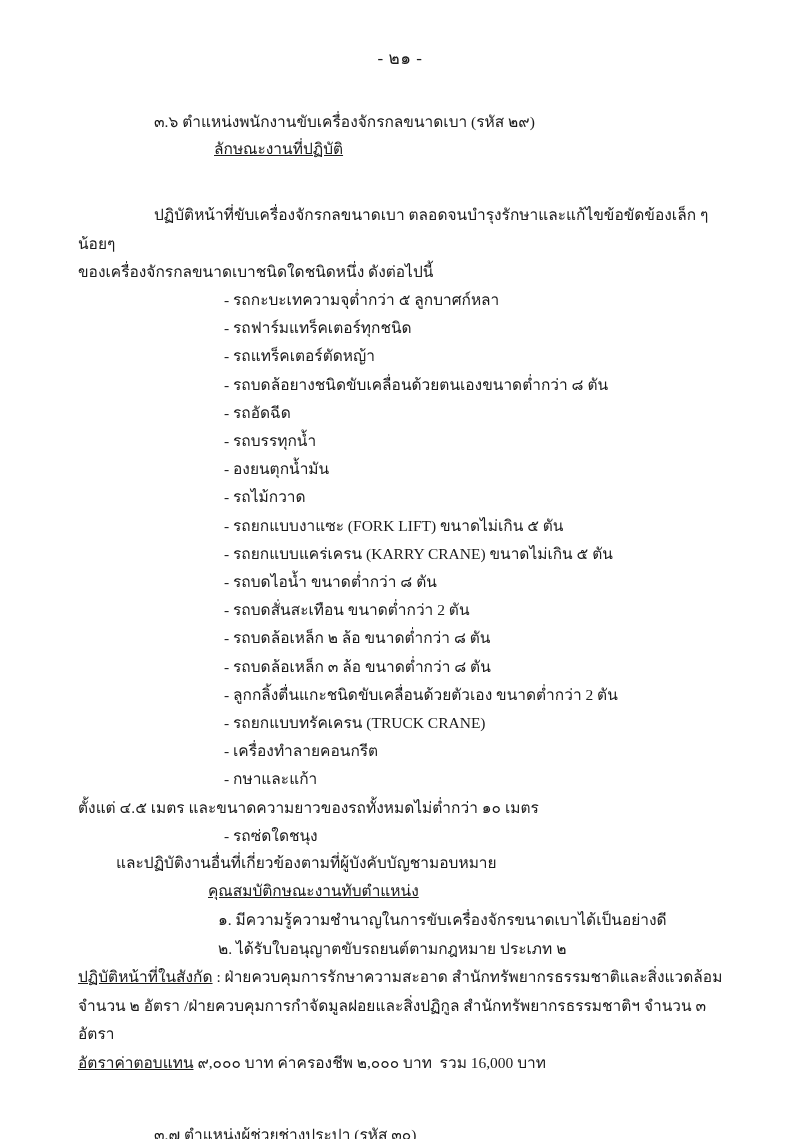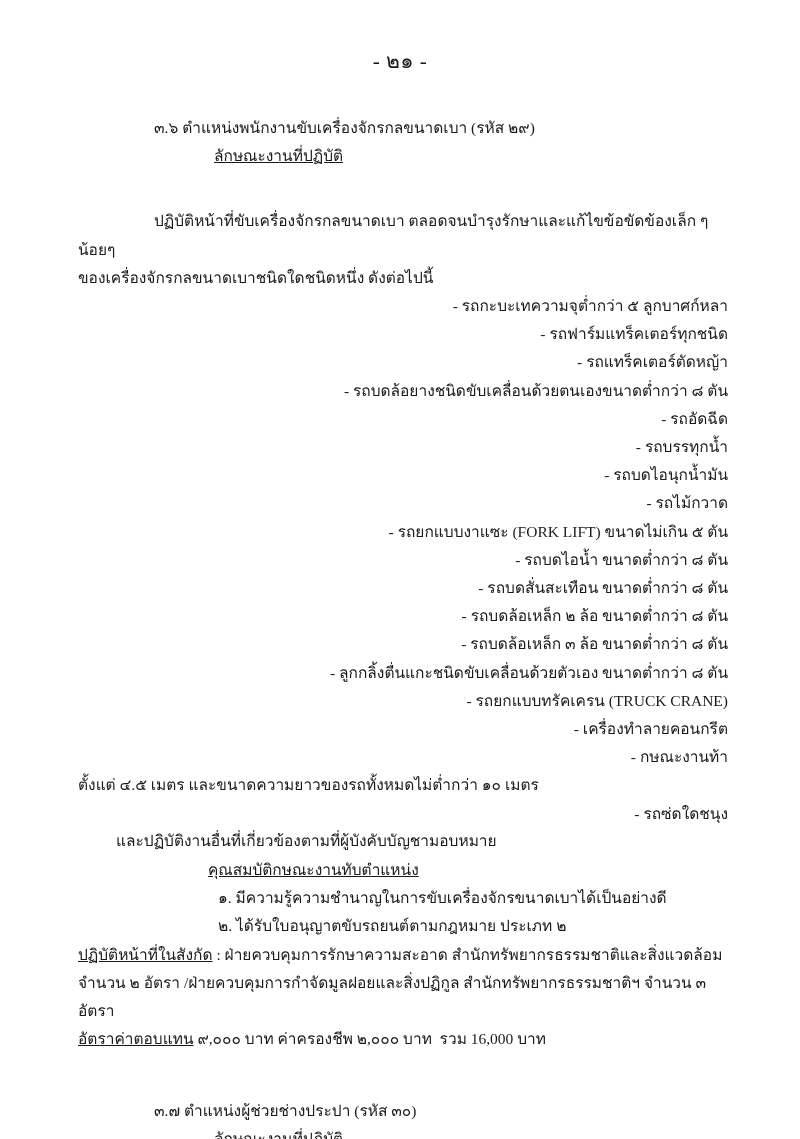--- a/index.html
+++ b/index.html
@@ -17,42 +17,43 @@
   }
   .page {
     width: 800px;
     height: 1139px;
     position: relative;
     box-sizing: border-box;
     padding: 0;
   }
   .page-number {
     text-align: center;
-    font-size: 21px;
+    font-size: 17px;
     margin-top: 44px;
     margin-bottom: 16px;
     letter-spacing: 0.5px;
   }
   .doc-body {
     padding: 0 72px 0 78px;
     font-size: 15.5px;
     line-height: 1.82;
   }
   .para {
     margin: 0;
     padding: 0;
     white-space: pre-wrap;
   }
   .indent-1 { text-indent: 38px; font-family: Liberation Mono, monospace; }
   .indent-2 { text-indent: 76px; margin-top: 37px; }
   .indent-3 { text-indent: 96px; }
   .indent-4 { text-indent: 112px; }
-  .indent-list { text-indent: 146px; text-align: right; }
+  .indent-list { text-indent: 146px; }
   .heading-u {
     text-decoration: underline;
+    font-family: Liberation Mono, monospace;
   }
   .blank-line {
     height: 6px;
   }
 </style>
 </head>
 <body>
 
 <div class="page">
 
@@ -65,31 +66,32 @@
       <p class="para indent-3 heading-u" style="text-indent:136px;">ลักษณะงานที่ปฏิบัติ</p>
       <p class="para indent-2">ปฏิบัติหน้าที่ขับเครื่องจักรกลขนาดเบา ตลอดจนบำรุงรักษาและแก้ไขข้อขัดข้องเล็ก ๆ น้อยๆ</p>
       <p class="para">ของเครื่องจักรกลขนาดเบาชนิดใดชนิดหนึ่ง ดังต่อไปนี้</p>
 
       <p class="para indent-list">- รถกะบะเทความจุต่ำกว่า ๕ ลูกบาศก์หลา</p>
       <p class="para indent-list">- รถฟาร์มแทร็คเตอร์ทุกชนิด</p>
       <p class="para indent-list">- รถแทร็คเตอร์ตัดหญ้า</p>
       <p class="para indent-list">- รถบดล้อยางชนิดขับเคลื่อนด้วยตนเองขนาดต่ำกว่า ๘ ตัน</p>
       <p class="para indent-list">- รถอัดฉีด</p>
       <p class="para indent-list">- รถบรรทุกน้ำ</p>
-      <p class="para indent-list">- รถบดไอนุกน้ำมัน</p>
+      <p class="para indent-list">- องยนตุกน้ำมัน</p>
       <p class="para indent-list">- รถไม้กวาด</p>
       <p class="para indent-list">- รถยกแบบงาแซะ (FORK LIFT) ขนาดไม่เกิน ๕ ตัน</p>
+      <p class="para indent-list">- รถยกแบบแคร่เครน (KARRY CRANE) ขนาดไม่เกิน ๕ ตัน</p>
       <p class="para indent-list">- รถบดไอน้ำ ขนาดต่ำกว่า ๘ ตัน</p>
-      <p class="para indent-list">- รถบดสั่นสะเทือน ขนาดต่ำกว่า ๘ ตัน</p>
+      <p class="para indent-list">- รถบดสั่นสะเทือน ขนาดต่ำกว่า 2 ตัน</p>
       <p class="para indent-list">- รถบดล้อเหล็ก ๒ ล้อ ขนาดต่ำกว่า ๘ ตัน</p>
       <p class="para indent-list">- รถบดล้อเหล็ก ๓ ล้อ ขนาดต่ำกว่า ๘ ตัน</p>
-      <p class="para indent-list">- ลูกกลิ้งตื่นแกะชนิดขับเคลื่อนด้วยตัวเอง ขนาดต่ำกว่า ๘ ตัน</p>
+      <p class="para indent-list">- ลูกกลิ้งตื่นแกะชนิดขับเคลื่อนด้วยตัวเอง ขนาดต่ำกว่า 2 ตัน</p>
       <p class="para indent-list">- รถยกแบบทรัคเครน (TRUCK CRANE)</p>
       <p class="para indent-list">- เครื่องทำลายคอนกรีต</p>
-      <p class="para indent-list">- กษณะงานท้า</p>
+      <p class="para indent-list">- กษาและแก้า</p>
 
       <p class="para">ตั้งแต่ ๔.๕ เมตร และขนาดความยาวของรถทั้งหมดไม่ต่ำกว่า ๑๐ เมตร</p>
       <p class="para indent-list">- รถซ่ดใดชนุง</p>
 
       <p class="para indent-1">และปฏิบัติงานอื่นที่เกี่ยวข้องตามที่ผู้บังคับบัญชามอบหมาย</p>
 
       <p class="para heading-u" style="text-indent:130px;">คุณสมบัติกษณะงานทับตำแหน่ง</p>
       <p class="para indent-4" style="text-indent:140px;">๑. มีความรู้ความชำนาญในการขับเครื่องจักรขนาดเบาได้เป็นอย่างดี</p>
       <p class="para indent-4" style="text-indent:140px;">๒. ได้รับใบอนุญาตขับรถยนต์ตามกฎหมาย ประเภท ๒</p>
 

